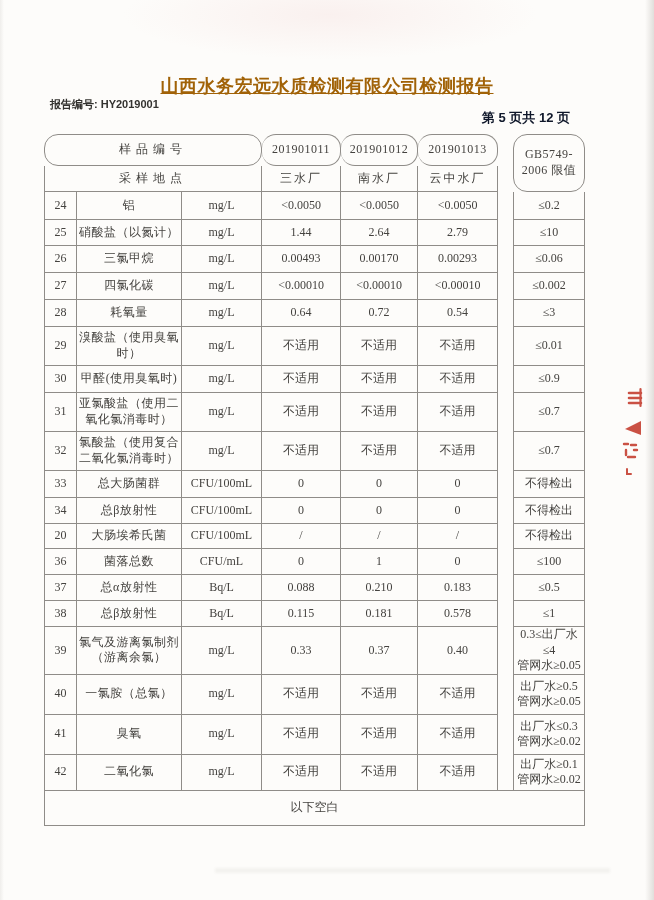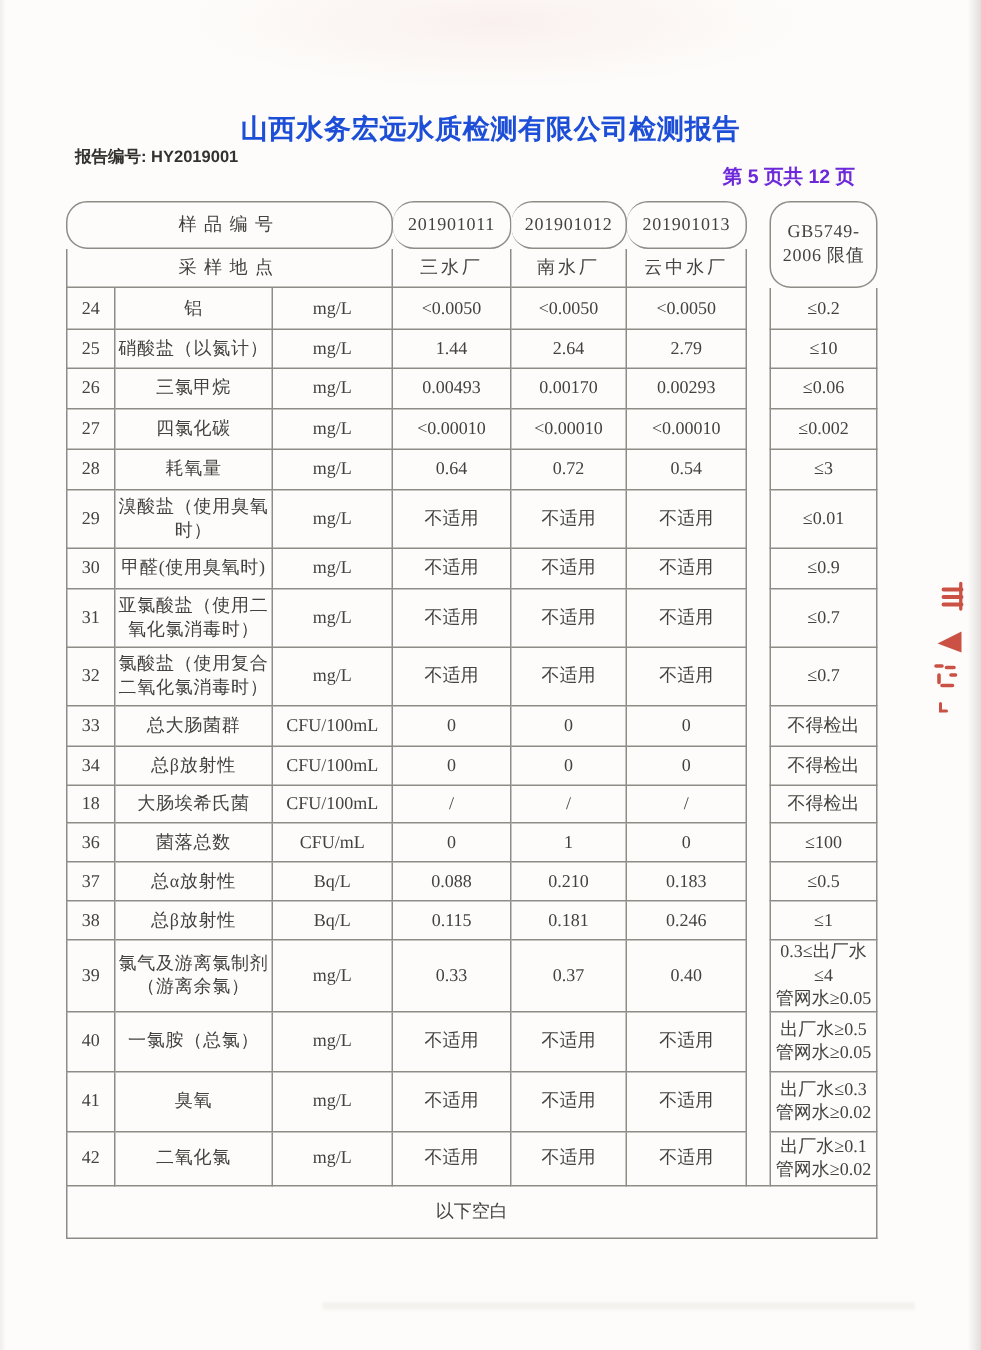--- a/index.html
+++ b/index.html
@@ -15,31 +15,31 @@
     background:linear-gradient(to left, rgba(0,0,0,0), rgba(120,115,108,0.10));pointer-events:none;}
   .blush-top{position:absolute;left:120px;top:-30px;width:420px;height:90px;
     background:radial-gradient(ellipse at center, rgba(238,200,198,0.22), rgba(238,200,198,0) 70%);
     pointer-events:none;}
   .smudge-bottom{position:absolute;left:215px;top:868px;width:395px;height:5px;
     background:rgba(70,65,60,0.055);filter:blur(1px);pointer-events:none;}
 
   .title{
     position:absolute;top:74px;left:0;width:100%;text-align:center;
     font-family:"Liberation Sans","DejaVu Sans",sans-serif;font-weight:bold;
-    font-size:18px;letter-spacing:0.5px;color:#1d4ed8;
+    font-size:18px;letter-spacing:0.5px;color:#a16207;text-decoration:underline;
   }
   .meta-left{
     position:absolute;top:97px;left:50px;
     font-family:"Liberation Sans","DejaVu Sans",sans-serif;font-weight:bold;
     font-size:11px;color:#33322f;
   }
   .meta-right{
     position:absolute;top:109px;right:84px;
     font-family:"Liberation Sans","DejaVu Sans",sans-serif;font-weight:bold;
-    font-size:13px;color:#6d28d9;
+    font-size:13px;color:#0f172a;
   }
 
   table.report{
     --ln:#8f8c88;
     position:absolute;left:44px;top:134px;width:541px;
     border-collapse:separate;border-spacing:0;table-layout:fixed;
   }
   table.report td{
     box-sizing:border-box;padding:0 2px;margin:0;
     text-align:center;vertical-align:middle;
@@ -214,21 +214,21 @@
           <td class="m first c-num">34</td>
           <td class="m c-name">总β放射性</td>
           <td class="m c-unit">CFU/100mL</td>
           <td class="m c-val">0</td>
           <td class="m c-val">0</td>
           <td class="m c-val">0</td>
           <td class="gap"></td>
           <td class="lim">不得检出</td>
         </tr>
         <tr style="height: 25px;">
-          <td class="m first c-num">18</td>
+          <td class="m first c-num">20</td>
           <td class="m c-name">大肠埃希氏菌</td>
           <td class="m c-unit">CFU/100mL</td>
           <td class="m c-val">/</td>
           <td class="m c-val">/</td>
           <td class="m c-val">/</td>
           <td class="gap"></td>
           <td class="lim">不得检出</td>
         </tr>
         <tr style="height: 26px;">
           <td class="m first c-num">36</td>
@@ -249,21 +249,21 @@
           <td class="m c-val">0.183</td>
           <td class="gap"></td>
           <td class="lim">≤0.5</td>
         </tr>
         <tr style="height: 26px;">
           <td class="m first c-num">38</td>
           <td class="m c-name">总β放射性</td>
           <td class="m c-unit">Bq/L</td>
           <td class="m c-val">0.115</td>
           <td class="m c-val">0.181</td>
-          <td class="m c-val">0.246</td>
+          <td class="m c-val">0.578</td>
           <td class="gap"></td>
           <td class="lim">≤1</td>
         </tr>
         <tr style="height: 39px;">
           <td class="m first c-num">39</td>
           <td class="m c-name">氯气及游离氯制剂
 （游离余氯）</td>
           <td class="m c-unit">mg/L</td>
           <td class="m c-val">0.33</td>
           <td class="m c-val">0.37</td>

